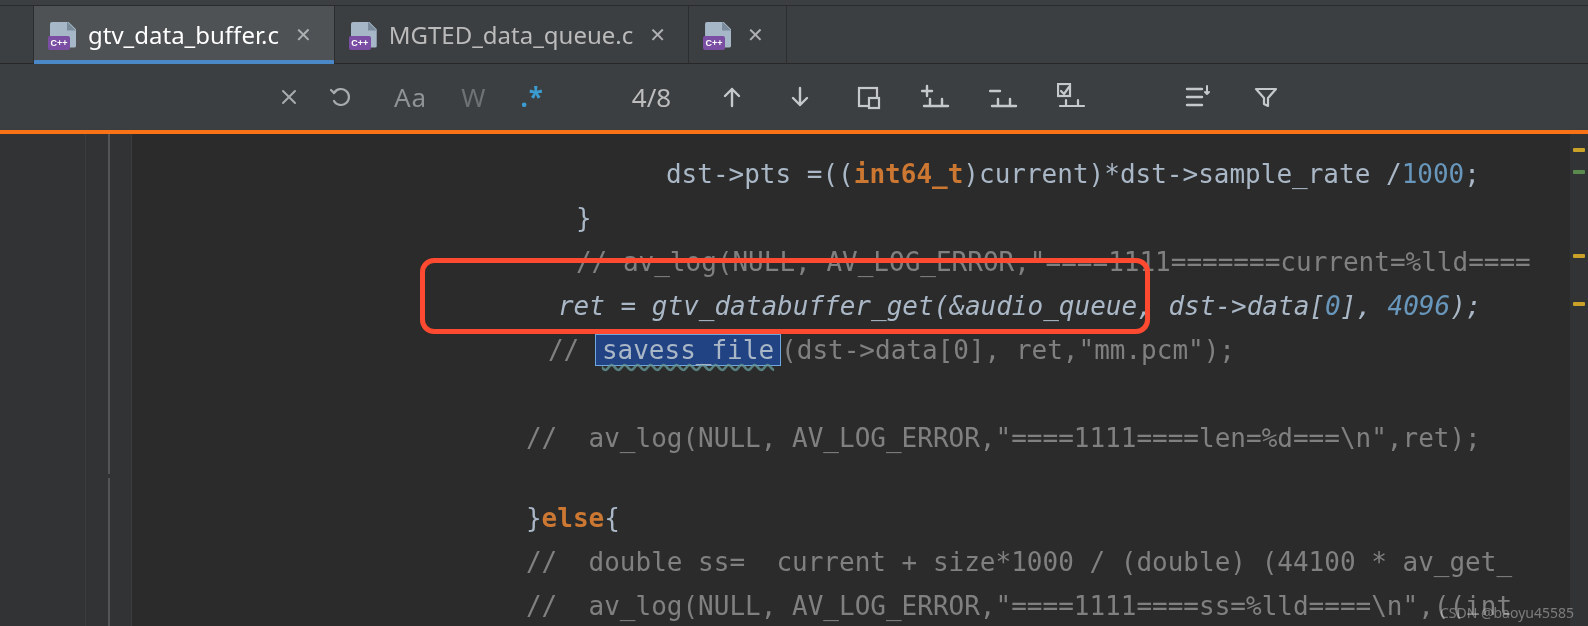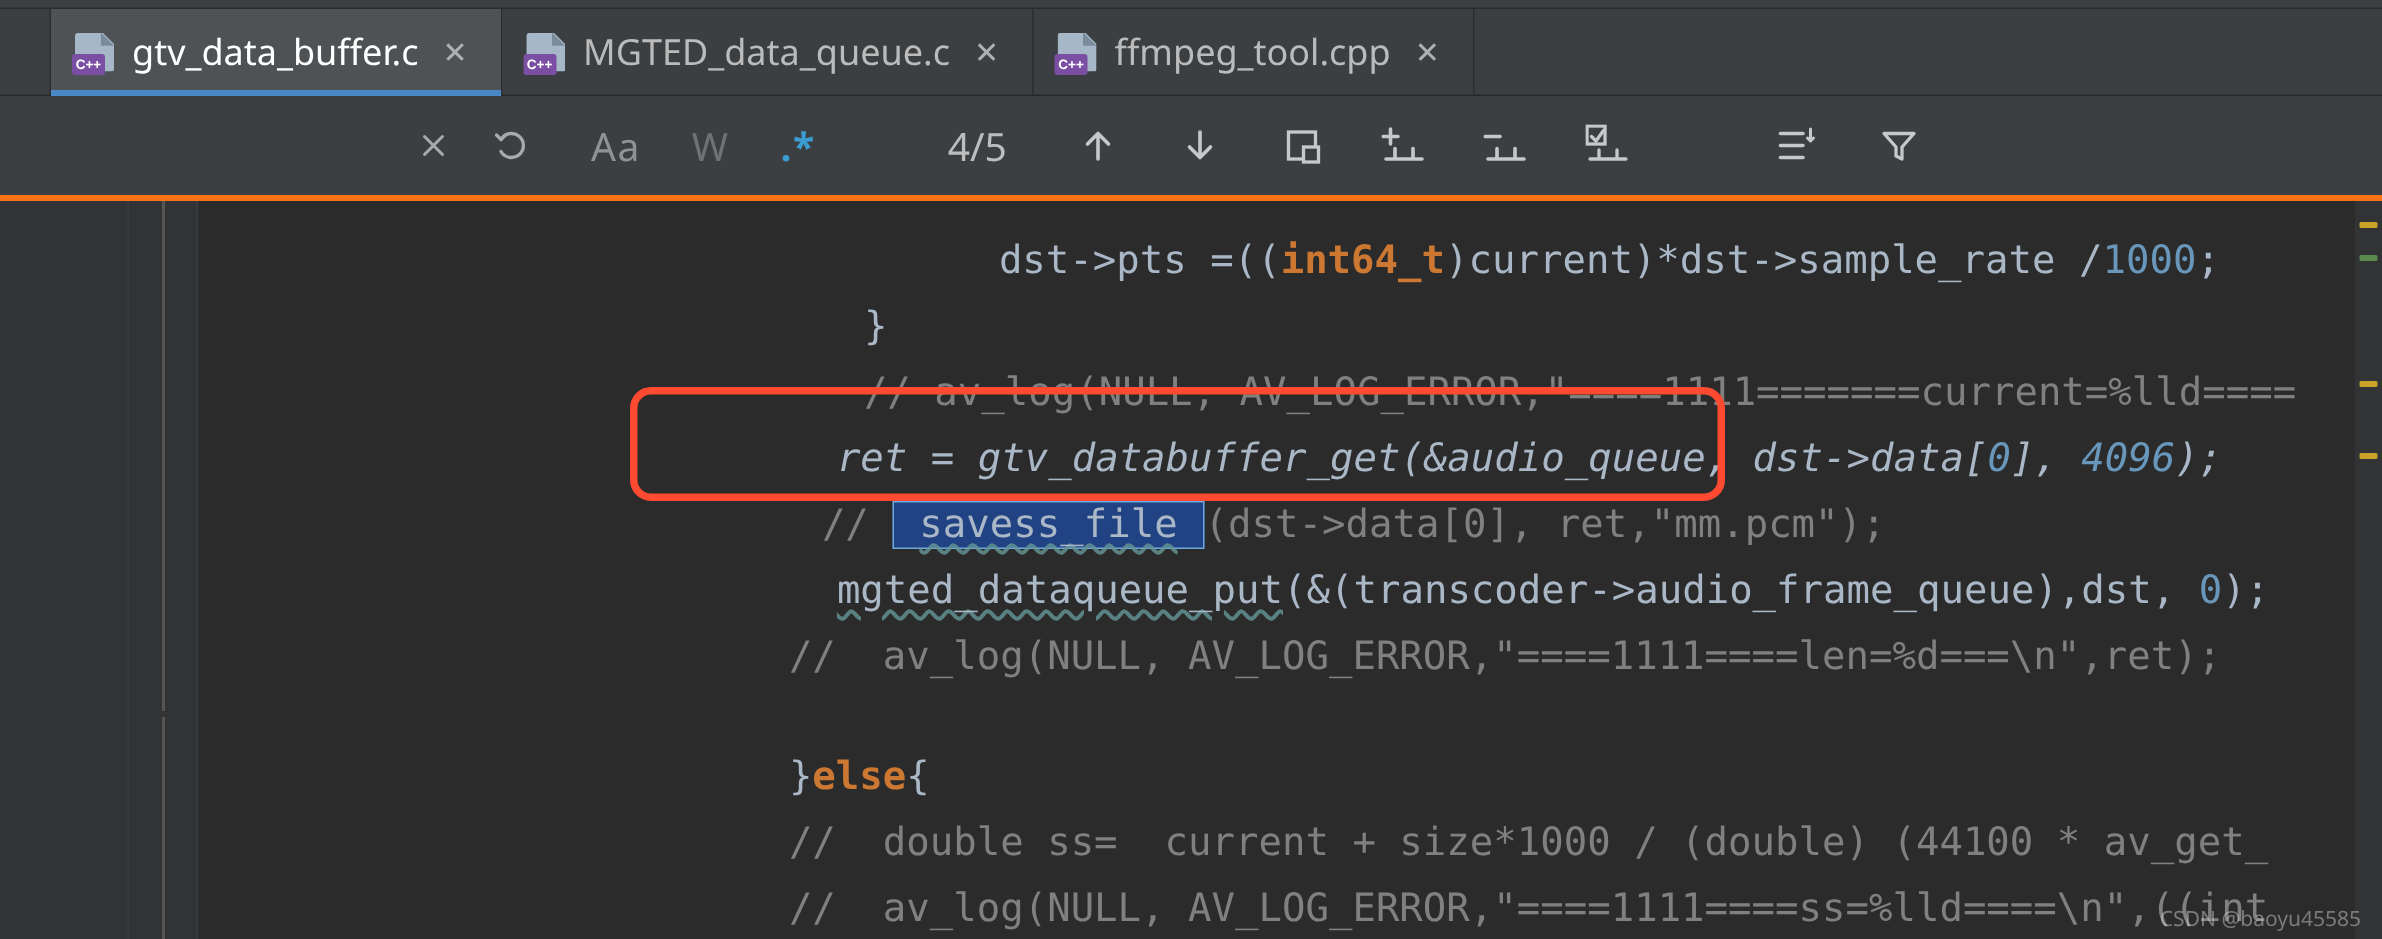--- a/index.html
+++ b/index.html
@@ -143,21 +143,21 @@
   .c-comment { color:#808080; }
   .c-kw { color:#cc7832;font-weight:bold; }
   .c-num { color:#6897bb; }
   .c-id { color:#a9b7c6; }
   .c-und { text-decoration: underline wavy rgba(100,150,150,.8); text-underline-offset:4px; }
 
   .sel-highlight {
     background:#214283;
     border:1px solid #6fa8dc;
     color:#a9b7c6;
-    padding:0 17px;
+    padding:0 6px;
   }
 
   .red-box {
     position:absolute;
     border: 5px solid #fe4a30;
     border-radius: 14px;
     pointer-events:none;
   }
 
   .right-track {
@@ -203,21 +203,20 @@
     <span>MGTED_data_queue.c</span>
     <span class="close">✕</span>
   </div>
 
   <div class="tab">
     <span class="file-icon">
       <span class="page"></span>
         <span class="fold"></span>
       <span class="badge">C++</span>
     </span>
-    <span>ffmpeg_tool.cpp</span>
     <span class="close">✕</span>
   </div>
 </div>
 
 <div class="find-row">
   <div class="find-left"></div>
   <div class="find-search-area">
     <span class="icon-btn">
       <svg width="20" height="20" viewBox="0 0 20 20">
           <path d="M4 4 L16 16 M16 4 L4 16" stroke="#a7abad" stroke-width="2" fill="none" stroke-linecap="round"></path>
@@ -229,21 +228,21 @@
           <path d="M4 7 L7 10 L10 7" stroke="#a7abad" stroke-width="2.2" fill="none" stroke-linecap="round" stroke-linejoin="round"></path>
         </svg>
     </span>
   </div>
   <div class="find-opts">
     <span class="opt-txt opt-cc">Aa</span>
     <span class="opt-txt opt-w">W</span>
     <span class="opt-txt opt-regex">.*</span>
   </div>
   <div class="find-spacer"></div>
-  <div class="find-count">4/5</div>
+  <div class="find-count">4/8</div>
   <div class="find-actions">
     <span class="icon-btn">
       <svg width="26" height="26" viewBox="0 0 26 26">
           <path d="M13 22 V5 M6 12 L13 5 L20 12" stroke="#c5c9cc" stroke-width="2.4" fill="none" stroke-linecap="round" stroke-linejoin="round"></path>
         </svg>
     </span>
     <span class="icon-btn">
       <svg width="26" height="26" viewBox="0 0 26 26">
           <path d="M13 4 V21 M6 14 L13 21 L20 14" stroke="#c5c9cc" stroke-width="2.4" fill="none" stroke-linecap="round" stroke-linejoin="round"></path>
         </svg>
@@ -309,23 +308,20 @@
     </div>
 
     <div class="codeline" style="top:106px; padding-left:332px;font-style:italic;">
       <span class="c-id">ret = gtv_databuffer_get(&amp;audio_queue, dst-&gt;data[</span><span class="c-num">0</span><span class="c-id">], </span><span class="c-num">4096</span><span class="c-id">);</span>
     </div>
 
     <div class="codeline" style="top:150px; padding-left:322px;">
       <span class="c-comment">// </span><span class="sel-highlight c-und">savess_file</span><span class="c-comment">(dst-&gt;data[0], ret,"mm.pcm");</span>
     </div>
 
-    <div class="codeline" style="top:194px; padding-left:332px;">
-      <span class="c-id c-und">mgted_dataqueue_put</span><span class="c-id">(&amp;(transcoder-&gt;audio_frame_queue),dst, </span><span class="c-num">0</span><span class="c-id">);</span>
-    </div>
 
     <div class="codeline" style="top:238px; padding-left:300px;">
       <span class="c-comment">//  av_log(NULL, AV_LOG_ERROR,"====1111====len=%d===\n",ret);</span>
     </div>
 
     <div class="codeline" style="top:282px;"></div>
 
     <div class="codeline" style="top:318px; padding-left:300px;">
       <span class="c-id">}</span><span class="c-kw">else</span><span class="c-id">{</span>
     </div>

